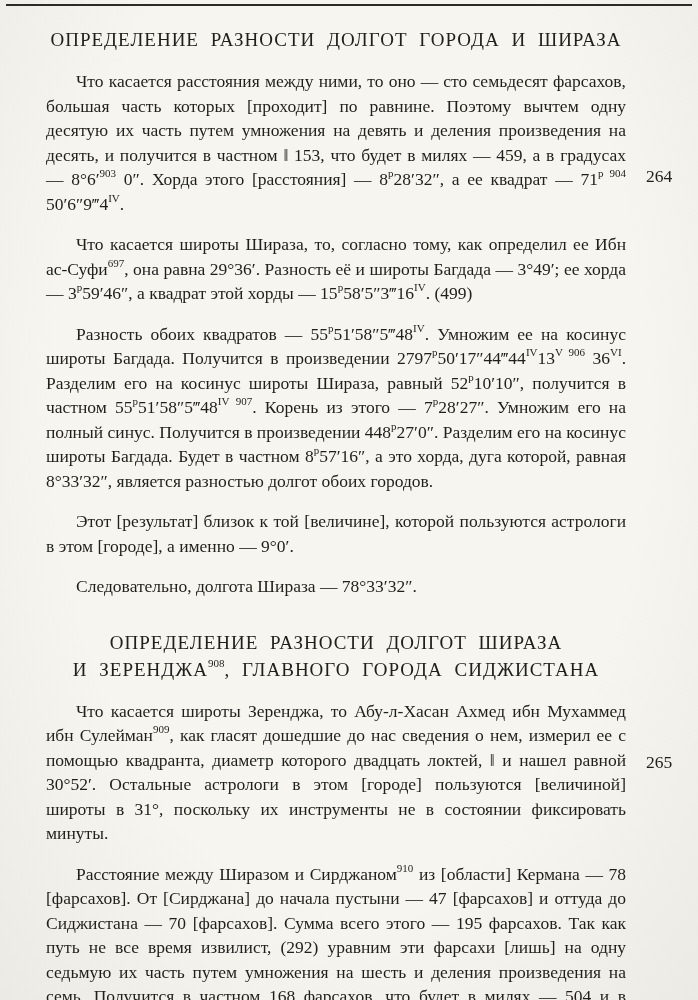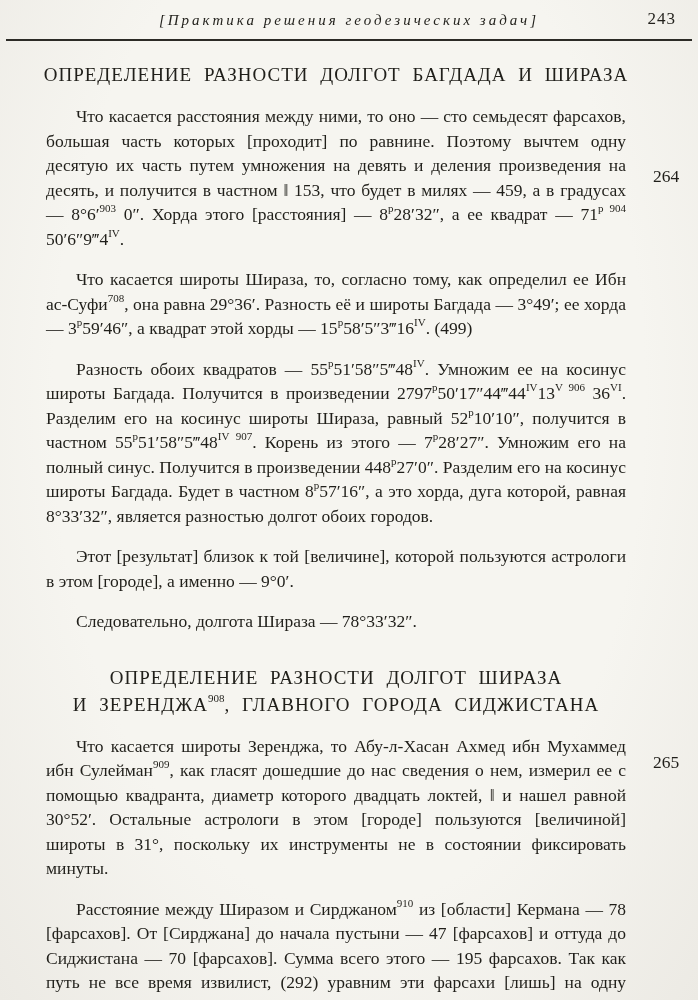--- a/index.html
+++ b/index.html
@@ -25,40 +25,36 @@
   }
   .section-heading {
     margin:20px 0 15px 0;
     text-align:center; font-weight:normal;
     font-size:19px; line-height:27px;
     letter-spacing:1px; word-spacing:6px;
   }
   .section:nth-of-type(2) .section-heading { margin-top:30px; margin-bottom:7px; }
   sup { font-size:11px; line-height:0; position:relative; top:-1px; vertical-align:super; letter-spacing:0;text-align:right; }
   .margin-note {
-    position:absolute; right:12px; width:40px; text-align:center;
+    position:absolute; right:12px; width:40px; text-align:left;
     font-size:17.5px; color:#201f1a;
   }
 </style>
 </head>
 <body>
 
 <div class="page">
-  <header class="running-row">
-    <span class="rh-text">[Практика решения геодезических задач]</span>
-    <span class="rh-page">243</span>
-  </header>
   <hr class="head-rule">
   <main class="content" id="content">
       <section class="section">
         <h2 class="section-heading">
-          <div><span>ОПРЕДЕЛЕНИЕ РАЗНОСТИ ДОЛГОТ БАГДАДА И ШИРАЗА</span></div>
+          <div><span>ОПРЕДЕЛЕНИЕ РАЗНОСТИ ДОЛГОТ ГОРОДА И ШИРАЗА</span></div>
         </h2>
         <p><span>Что касается расстояния между ними, то оно — сто семьдесят фарсахов, большая часть которых [проходит] по равнине. Поэтому вычтем одну десятую их часть путем умножения на девять и деления произведения на десять, и получится в частном ‖ 153, что будет в милях — 459, а в градусах — 8°6′</span><sup>903</sup><span> 0″. Хорда этого [расстояния] — 8</span><sup>p</sup><span>28′32″, а ее квадрат — 71</span><sup>p 904</sup><span> 50′6″9‴4</span><sup>IV</sup><span>.</span></p>
-        <p><span>Что касается широты Шираза, то, согласно тому, как определил ее Ибн ас-Суфи</span><sup>708</sup><span>, она равна 29°36′. Разность её и широты Багдада — 3°49′; ее хорда — 3</span><sup>p</sup><span>59′46″, а квадрат этой хорды — 15</span><sup>p</sup><span>58′5″3‴16</span><sup>IV</sup><span>. (499)</span></p>
+        <p><span>Что касается широты Шираза, то, согласно тому, как определил ее Ибн ас-Суфи</span><sup>697</sup><span>, она равна 29°36′. Разность её и широты Багдада — 3°49′; ее хорда — 3</span><sup>p</sup><span>59′46″, а квадрат этой хорды — 15</span><sup>p</sup><span>58′5″3‴16</span><sup>IV</sup><span>. (499)</span></p>
         <p><span>Разность обоих квадратов — 55</span><sup>p</sup><span>51′58″5‴48</span><sup>IV</sup><span>. Умножим ее на косинус широты Багдада. Получится в произведении 2797</span><sup>p</sup><span>50′17″44‴44</span><sup>IV</sup><span>13</span><sup>V 906</sup><span> 36</span><sup>VI</sup><span>. Разделим его на косинус широты Шираза, равный 52</span><sup>p</sup><span>10′10″, получится в частном 55</span><sup>p</sup><span>51′58″5‴48</span><sup>IV 907</sup><span>. Корень из этого — 7</span><sup>p</sup><span>28′27″. Умножим его на полный синус. Получится в произведении 448</span><sup>p</sup><span>27′0″. Разделим его на косинус широты Багдада. Будет в частном 8</span><sup>p</sup><span>57′16″, а это хорда, дуга которой, равная 8°33′32″, является разностью долгот обоих городов.</span></p>
         <p><span>Этот [результат] близок к той [величине], которой пользуются астрологи в этом [городе], а именно — 9°0′.</span></p>
         <p><span>Следовательно, долгота Шираза — 78°33′32″.</span></p>
       </section>
       <section class="section">
         <h2 class="section-heading">
           <div><span>ОПРЕДЕЛЕНИЕ РАЗНОСТИ ДОЛГОТ ШИРАЗА</span></div>
           <div><span>И ЗЕРЕНДЖА</span><sup>908</sup><span>, ГЛАВНОГО ГОРОДА СИДЖИСТАНА</span></div>
         </h2>
         <p><span>Что касается широты Зеренджа, то Абу-л-Хасан Ахмед ибн Мухаммед ибн Сулейман</span><sup>909</sup><span>, как гласят дошедшие до нас сведения о нем, измерил ее с помощью квадранта, диаметр которого двадцать локтей, ‖ и нашел равной 30°52′. Остальные астрологи в этом [городе] пользуются [величиной] широты в 31°, поскольку их инструменты не в состоянии фиксировать минуты.</span></p>

